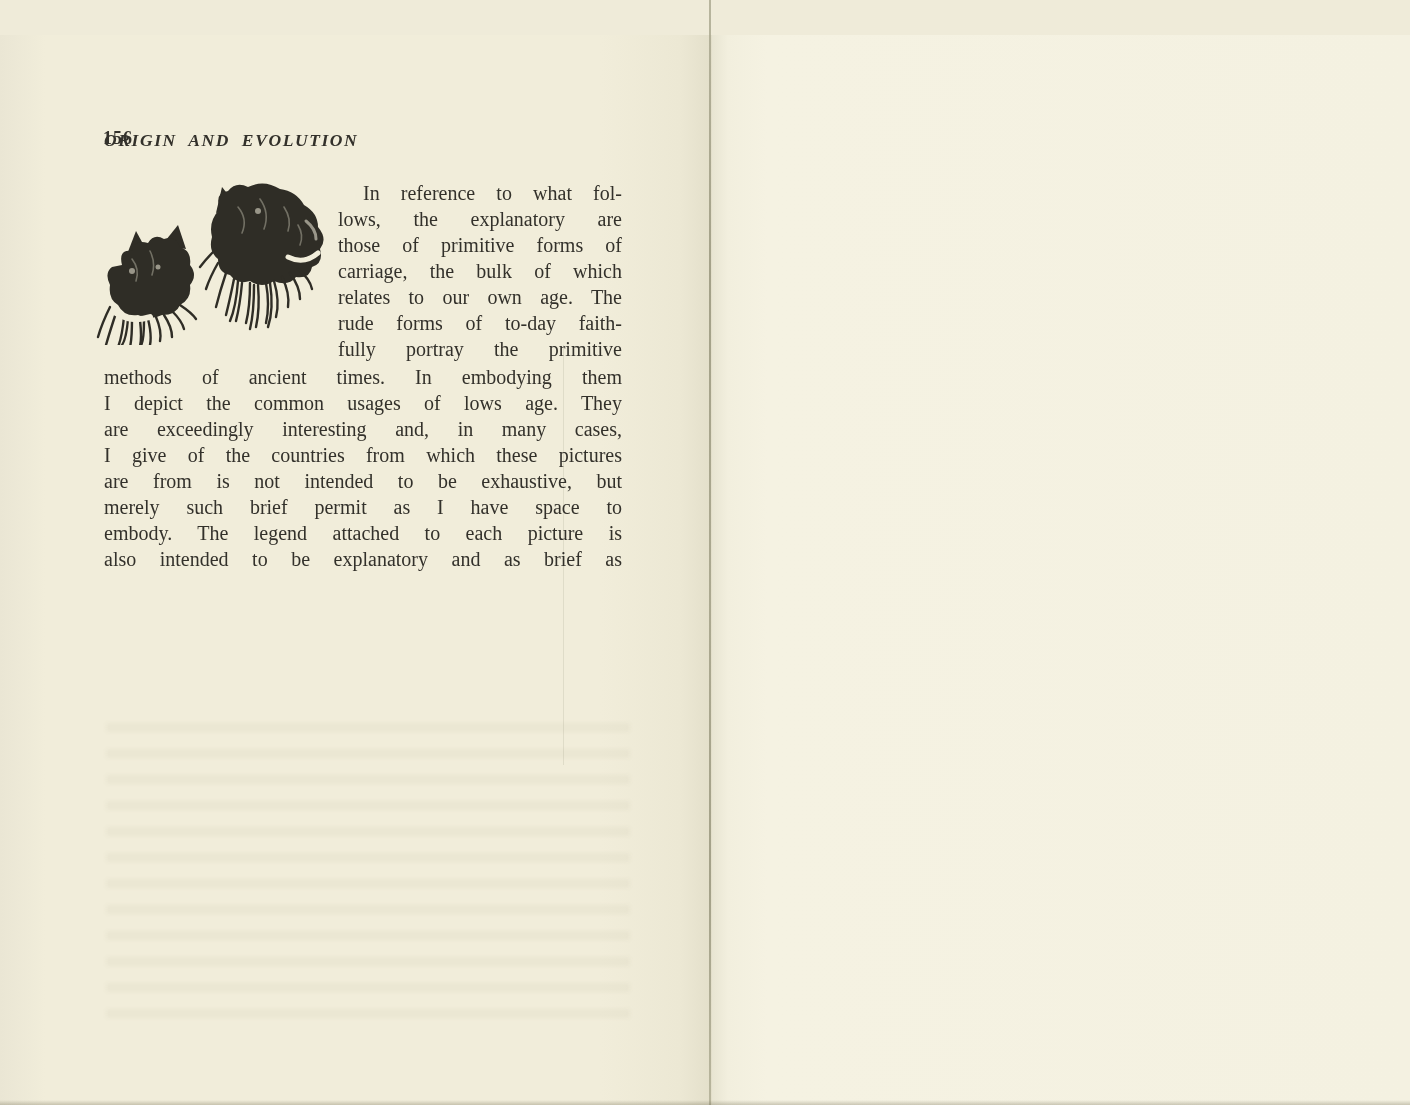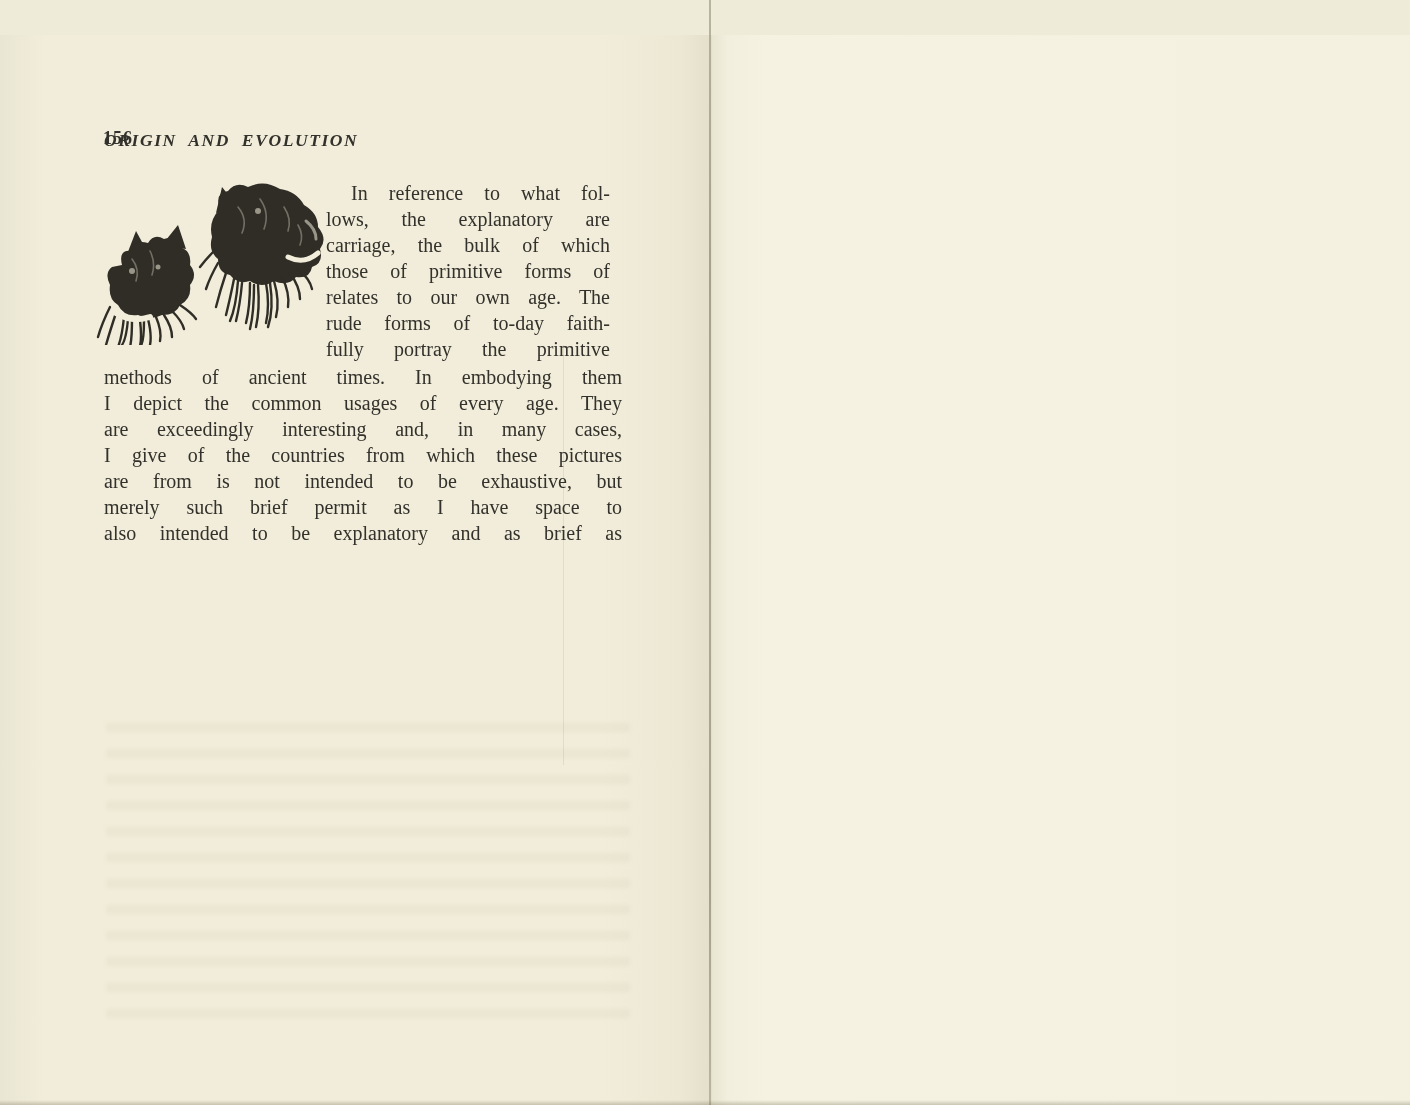--- a/index.html
+++ b/index.html
@@ -32,21 +32,21 @@
     position:absolute;left:103px;top:93px;
     font-size:18px;font-weight:bold;letter-spacing:1px;
   }
   #running-head{
     position:absolute;left:104px;top:95px;width:518px;
     font-style:italic;font-weight:bold;font-size:17.5px;
     letter-spacing:1.6px;word-spacing:6px;
   }
   #illustration{position:absolute;left:92px;top:138px;width:246px;height:172px;}
   #wrap-text-block{
-    position:absolute;left:326px;top:145px;width:284px;
+    position:absolute;left:338px;top:145px;width:284px;
     font-size:20px;line-height:26px;
   }
   #left-body-block{
     position:absolute;left:104px;top:329px;width:518px;
     font-size:20px;line-height:26px;
   }
   
   .tline{text-align:justify;text-align-last:justify;text-justify:inter-word;white-space:nowrap0;}
   .tline.end{text-align-last:left;}
   .tline.indent{text-indent:25px;}
@@ -141,33 +141,34 @@
         <circle cx="40" cy="98" r="3"></circle>
           <circle cx="66" cy="94" r="2.5"></circle>
           <circle cx="166" cy="38" r="3"></circle>
       </g>
     </svg>
   </div>
 
   <div id="wrap-text-block">
       <div class="tline indent">In reference to what fol-</div>
       <div class="tline">lows, the explanatory are</div>
+      <div class="tline">those of primitive forms of</div>
       <div class="tline">carriage, the bulk of which</div>
-      <div class="tline">those of primitive forms of</div>
       <div class="tline">relates to our own age.  The</div>
       <div class="tline">rude forms of to-day faith-</div>
       <div class="tline">fully portray the primitive</div>
     </div>
   <div id="left-body-block">
       <div class="tline">methods of ancient times.  In embodying them</div>
-      <div class="tline">I depict the common usages of every age.  They</div>
+      <div class="tline">I depict the common usages of lows age.  They</div>
       <div class="tline">are exceedingly interesting and, in many cases,</div>
       <div class="tline">I give of the countries from which these pictures</div>
       <div class="tline">are from is not intended to be exhaustive, but</div>
       <div class="tline">merely such brief permit as I have space to</div>
+      <div class="tline">embody.  The legend attached to each picture is</div>
       <div class="tline">also intended to be explanatory and as brief as</div>
     </div>
 </div>
 
 <div class="page" id="page-right">
   
   
   
 </div>
 

